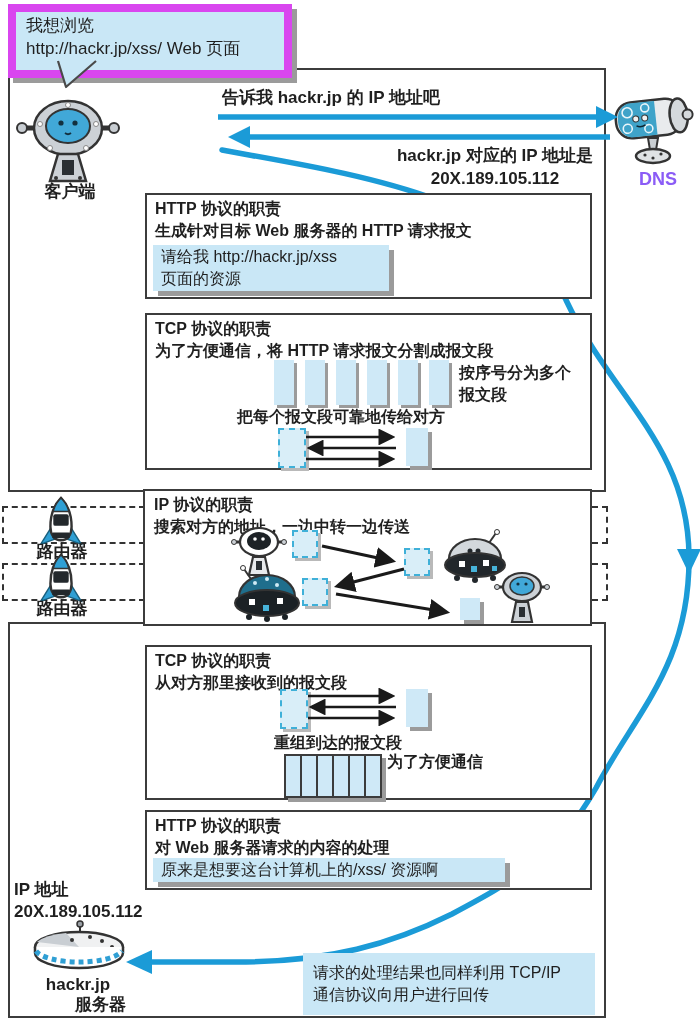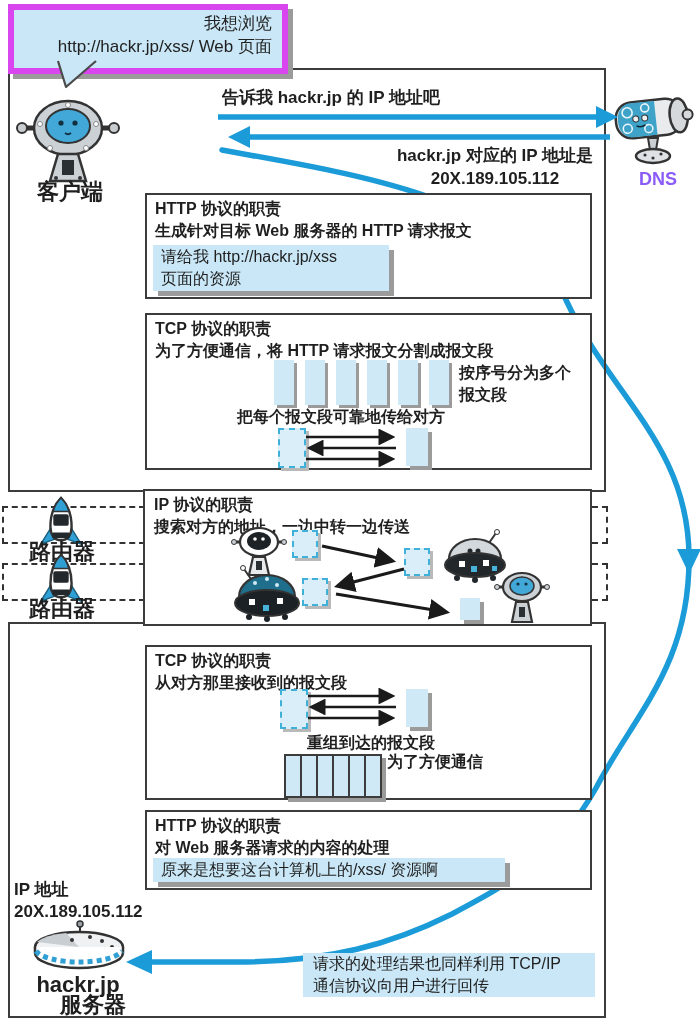--- a/index.html
+++ b/index.html
@@ -4,37 +4,37 @@
 <style>
   html,body{margin:0;padding:0;background:#fff;}
   #canvas{position:relative;width:700px;height:1022px;background:#fff;overflow:hidden;
           font-family:"Liberation Sans","DejaVu Sans",sans-serif;color:#1f1f1f;}
   svg.layer{position:absolute;left:0;top:0;pointer-events:none;}
   #under{z-index:0;} #over{z-index:5;}
   .obox{position:absolute;border:2px solid #3c3c3c;background:transparent;z-index:1;}
   .cbox{position:absolute;border:2px solid #3c3c3c;background:#fff;z-index:2;}
   .t16{font-size:16px;line-height:22px;white-space:nowrap;}
   .t17{font-size:17px;line-height:23px;white-space:nowrap;}
-  .lbl{font-size:22px;line-height:22px;text-align:center;white-space:nowrap;}
+  .lbl{font-size:17px;line-height:22px;text-align:center;white-space:nowrap;}
   .bubble{position:absolute;background:#c9e7f6;box-shadow:5px 5px 0 #9b9b9b;z-index:3;}
-  .sbubble{border:6px solid #d946ef;text-align:right;}
+  .sbubble{border:8px solid #d946ef;}
   .pkt{position:absolute;background:#cfe9f7;box-shadow:4px 4px 0 #9b9b9b;z-index:3;}
   .pkt-dashed{position:absolute;background:#d9eef8;border:2px dashed #3fb0d8;
               box-shadow:3px 3px 0 #b9b9b9;z-index:3;}
   .seg{width:20px;height:45px;background:#cfe9f7;box-shadow:3px 3px 0 #9b9b9b;}
   .segrow{position:absolute;display:flex;gap:11px;z-index:3;}
   .joined{position:absolute;display:flex;border:2px solid #3c3c3c;background:#cfe9f7;
           box-shadow:4px 4px 0 #9b9b9b;z-index:3;}
   .joined .cell{width:14px;height:40px;border-right:2px solid #3c3c3c;}
   .joined .cell:last-child{border-right:none;}
   .band{position:absolute;height:34px;z-index:1;
         border-top:2px dashed #333;border-bottom:2px dashed #333;}
   .band-l{border-left:2px dashed #333;width:141px;left:2px;}
   .band-r{border-right:2px dashed #333;width:14px;left:592px;}
-  .note{position:absolute;background:#c9e7f6;z-index:3;padding:0 10px;}
+  .note{position:absolute;background:#c9e7f6;z-index:3;padding:9px 10px;}
   .icon{position:absolute;z-index:3;}
   .txt{position:absolute;z-index:3;font-weight:bold;}
 </style>
 </head>
 <body>
 
 <div id="canvas">
 
   <svg id="under" class="layer" width="700" height="1022">
     <path d="M 222 150 C 340 172, 520 196, 566 300
@@ -238,21 +238,21 @@
         <rect x="25" y="37" width="6" height="10" fill="#2a2f33"></rect>
       </svg>
     </div>
   </div>
 
   <div class="cbox" style="left:145px;top:645px;width:443px;height:151px;">
     <div class="txt t16" style="left:8px;top:3px;">TCP 协议的职责</div>
     <div class="txt t16" style="left:8px;top:25px;">从对方那里接收到的报文段</div>
     <div class="pkt-dashed" style="left:133px;top:42px;width:24px;height:36px;"></div>
     <div class="pkt" style="left:259px;top:42px;width:22px;height:38px;"></div>
-    <div class="txt t16" style="left:127px;top:85px;margin-left:33px;">重组到达的报文段</div>
+    <div class="txt t16" style="left:127px;top:85px;">重组到达的报文段</div>
     <div class="joined" style="left:137px;top:107px;">
       <div class="cell"></div>
       <div class="cell"></div>
       <div class="cell"></div>
       <div class="cell"></div>
       <div class="cell"></div>
       <div class="cell"></div>
     </div>
     <div class="txt t16" style="left:240px;top:104px;">
       <div>为了方便通信</div>

